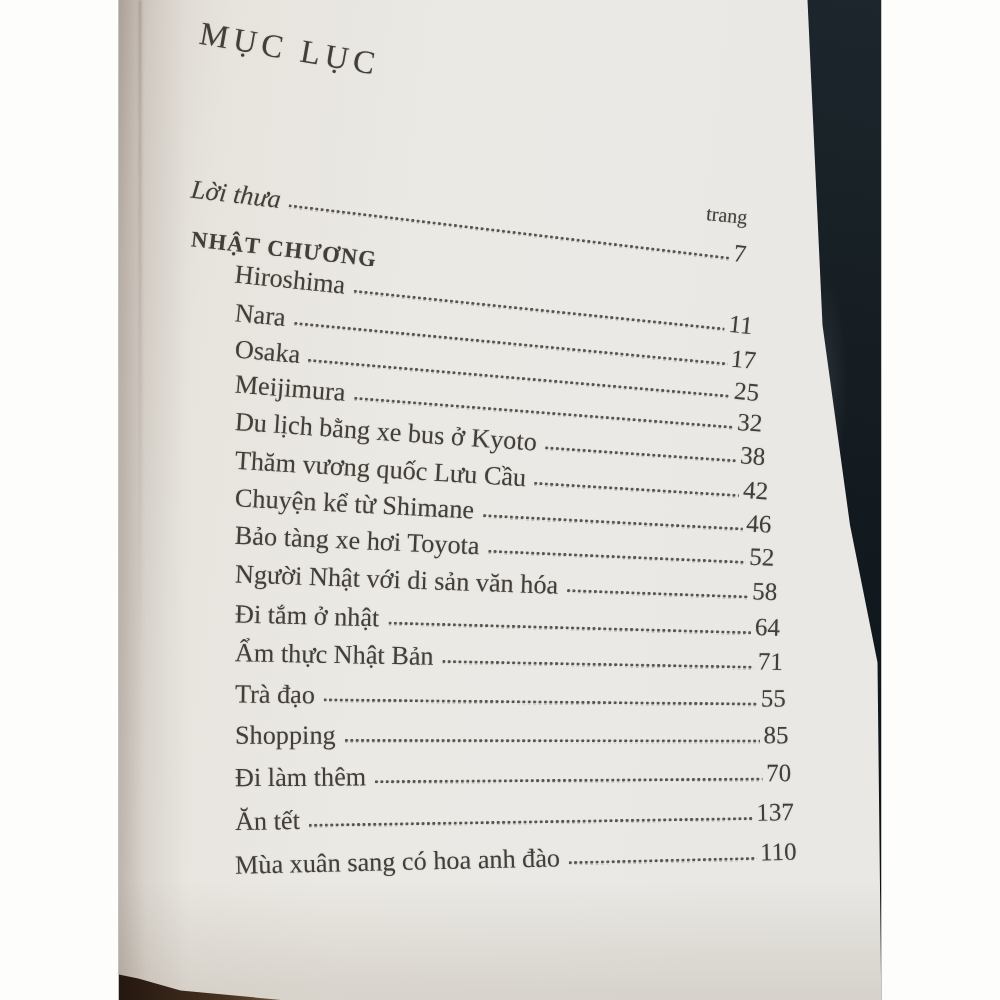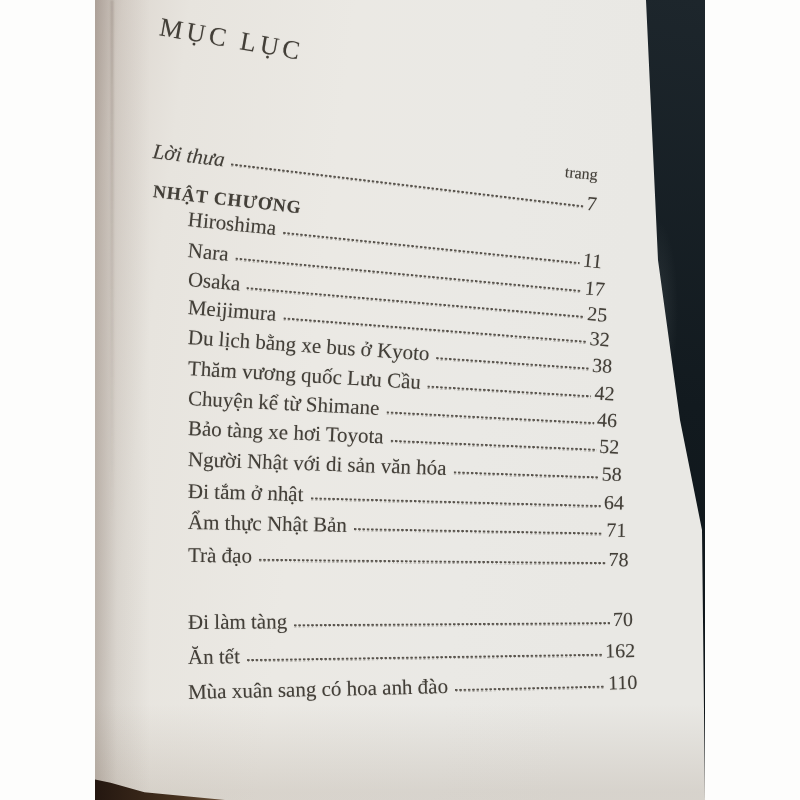--- a/index.html
+++ b/index.html
@@ -112,31 +112,36 @@
             <span class="pnum">64</span>
           </div>
           <div class="row ink entry" style="top: 511px; left: 93px; width: 438.4px; transform: rotate(1.04deg);">
             <span class="label">Ẩm thực Nhật Bản</span>
             <span class="leader"></span>
             <span class="pnum">71</span>
           </div>
           <div class="row ink entry" style="top: 544px; left: 93px; width: 440.6px; transform: rotate(0.56deg);">
             <span class="label">Trà đạo</span>
             <span class="leader"></span>
-            <span class="pnum">78</span>
+            <span class="pnum">55</span>
+          </div>
+          <div class="row ink entry" style="top: 577px; left: 93px; width: 442.8px; transform: rotate(0.08deg);">
+            <span class="label">Shopping</span>
+            <span class="leader"></span>
+            <span class="pnum">85</span>
           </div>
           <div class="row ink entry" style="top: 611px; left: 93px; width: 445px; transform: rotate(-0.4deg);">
-            <span class="label">Đi làm tàng</span>
+            <span class="label">Đi làm thêm</span>
             <span class="leader"></span>
             <span class="pnum">70</span>
           </div>
           <div class="row ink entry" style="top: 646px; left: 93px; width: 447.2px; transform: rotate(-0.88deg);">
             <span class="label">Ăn tết</span>
             <span class="leader"></span>
-            <span class="pnum">162</span>
+            <span class="pnum">137</span>
           </div>
           <div class="row ink entry" style="top: 681px; left: 93px; width: 449.4px; transform: rotate(-1.3deg);">
             <span class="label">Mùa xuân sang có hoa anh đào</span>
             <span class="leader"></span>
             <span class="pnum">110</span>
           </div>
         </div>
       <div class="corner-wedge"></div>
     </div>
   </div>

